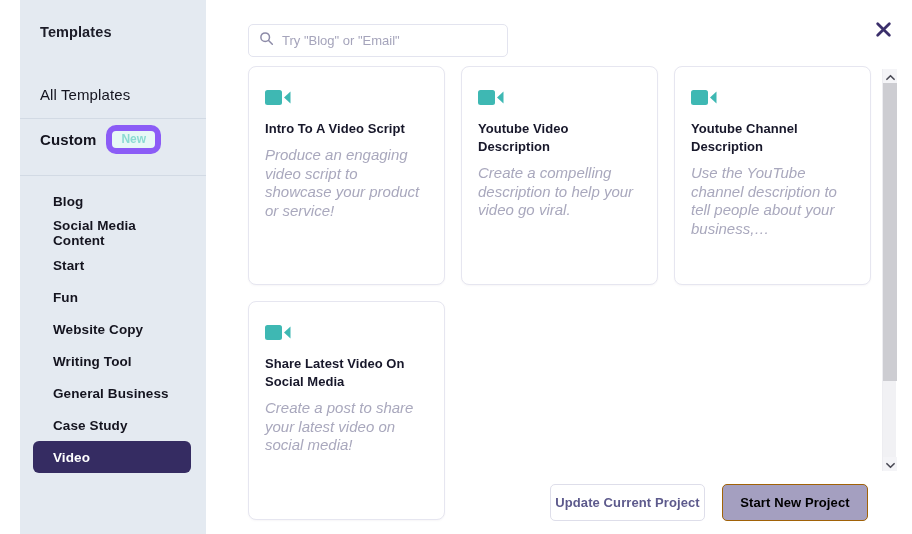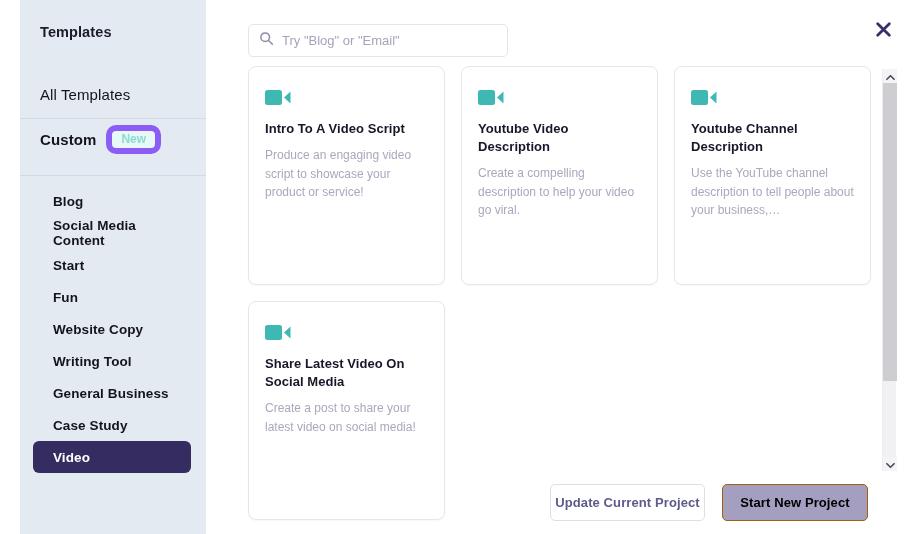--- a/index.html
+++ b/index.html
@@ -169,23 +169,24 @@
   .card-title {
     font-size: 13px;
     font-weight: bold;
     color: #17172a;
     line-height: 18px;
     letter-spacing: 0.05px;
   }
 
   .card-desc {
     margin-top: 8px;
-    font-size: 12px;
+    font-size: 15px;
     color: #a9a8bd;
     line-height: 18.5px;
+    font-style: italic;
   }
 
   
   .scrollbar {
     position: absolute;
     right: 16px;
     top: 69px;
     width: 14px;
     height: 402px;
     background: #f1f1f4;

